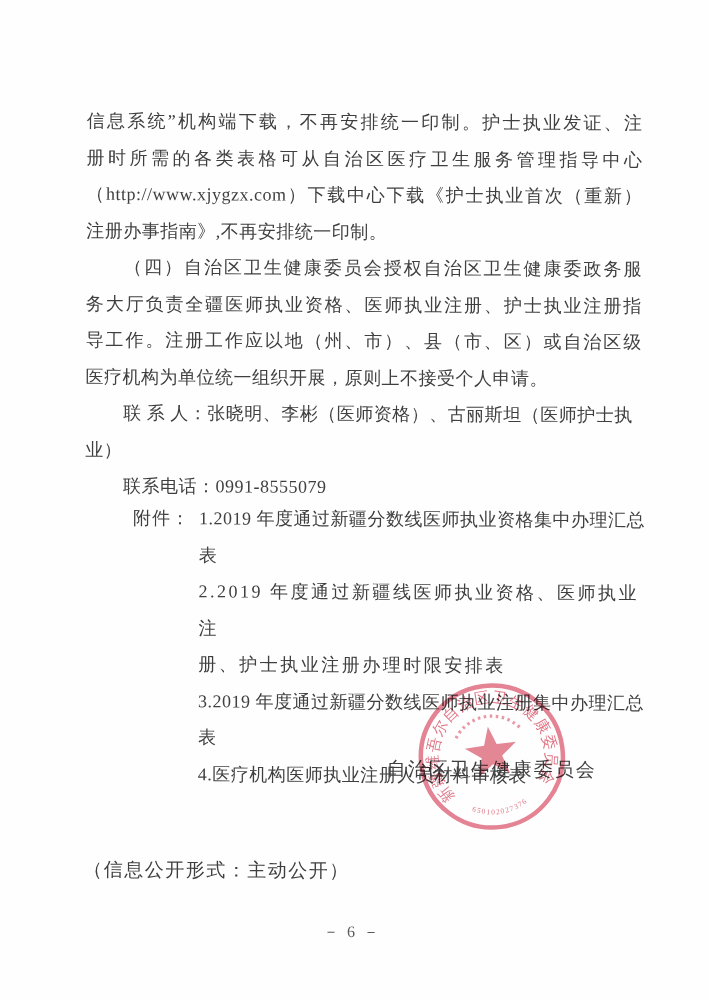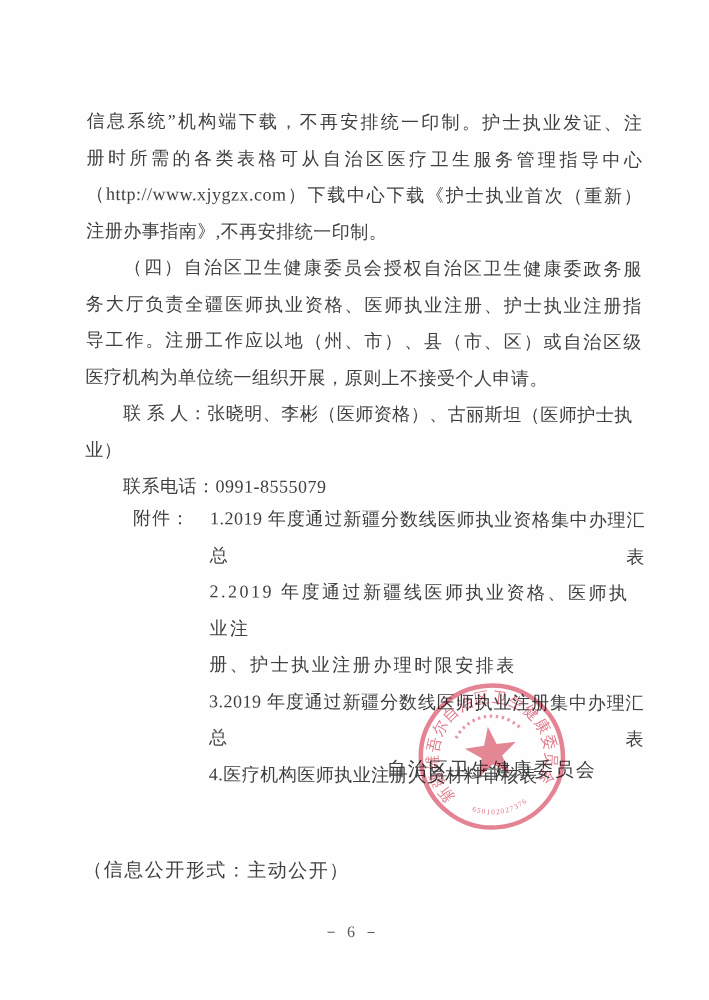--- a/index.html
+++ b/index.html
@@ -49,21 +49,21 @@
     left: 133px;
     width: 512px;
     font-size: 18px;
     display: flex;
     align-items: flex-start;
   }
   .att-label {
     line-height: 36.5px;
     letter-spacing: 1px;
     flex: 0 0 auto;
-    margin-right: 20px;
+    margin-right: 9px;
   }
   .att-items {
     flex: 1 1 auto;
     width: 450px;
   }
   
   .signature {
     position: absolute;
     top: 719px;
     left: 385px;

